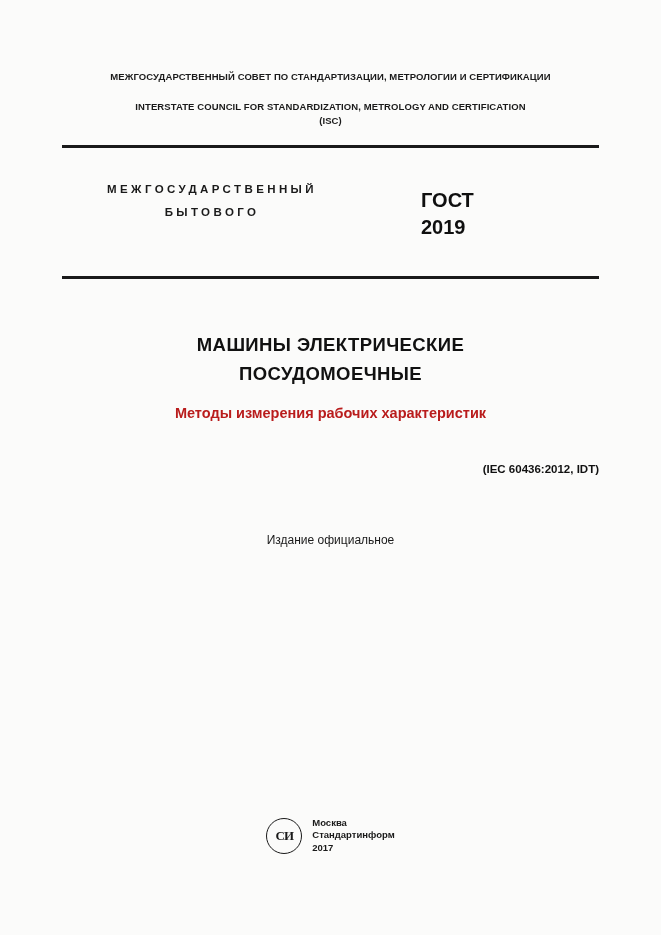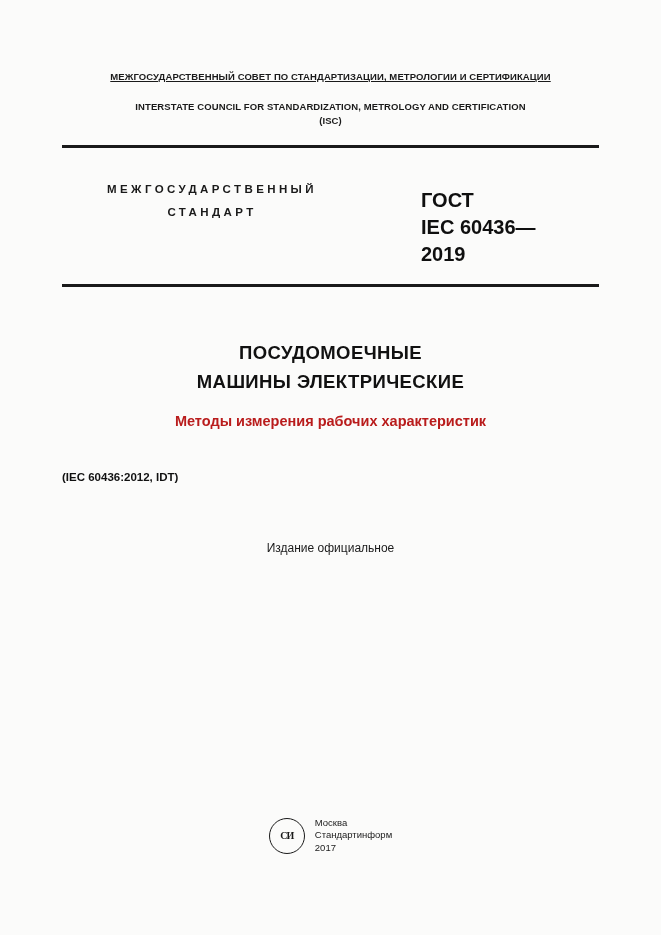--- a/index.html
+++ b/index.html
@@ -41,21 +41,21 @@
     text-align: center;
     font-size: 9.5px;
     font-weight: bold;
     letter-spacing: 0.1px;
     line-height: 1.45;
     color: #1a1a1a;
   }
   .council .line2 {
     font-weight: bold;
   }
-  .council-ru { margin-bottom: 6px; text-decoration: underline; }
+  .council-ru { margin-bottom: 6px; }
   .council-en { margin-top: 16px; }
 
   .rule {
     height: 3px;
     background: #1a1a1a;
     margin: 0;
   }
   .rule-top { margin-top: 18px; }
   .rule-bottom { margin-top: 16px; }
 
@@ -102,21 +102,21 @@
   }
   .subtitle {
     margin-top: 16px;
     text-align: center;
     font-size: 14.5px;
     font-weight: bold;
     color: #b91c1c;
   }
   .equiv {
     margin-top: 42px;
-    text-align: left;
+    text-align: right;
     font-size: 11.5px;
     font-weight: bold;
     color: #111111;
   }
   .official {
     margin-top: 58px;
     text-align: center;
     font-size: 12px;
     font-weight: normal;
     color: #1a1a1a;
@@ -141,29 +141,29 @@
     width: 34px;
     height: 34px;
     border: 1.6px solid #1a1a1a;
     border-radius: 50%;
     display: flex;
     align-items: center;
     justify-content: center;
     background: #fbfbfa;
   }
   .logo-inner {
-    font-size: 10px;
+    font-size: 13px;
     font-weight: bold;
     letter-spacing: -1px;
     color: #1a1a1a;
     font-family: "Liberation Serif", serif;
   }
   .pub-text {
     font-size: 9.5px;
-    font-weight: normal;
+    font-weight: bold;
     line-height: 1.35;
     color: #1a1a1a;
     text-align: left;
   }
 </style>
 </head>
 <body>
 
 <div class="page">
   <div class="sheet">
@@ -173,34 +173,33 @@
         <div class="council-ru">МЕЖГОСУДАРСТВЕННЫЙ СОВЕТ ПО СТАНДАРТИЗАЦИИ, МЕТРОЛОГИИ И СЕРТИФИКАЦИИ</div>
         <div class="council-en">INTERSTATE COUNCIL FOR STANDARDIZATION, METROLOGY AND CERTIFICATION</div>
         <div class="line2">(ISC)</div>
       </div>
 
       <div class="rule rule-top"></div>
 
       <div class="titlerow">
         <div class="doctype">
           <div>МЕЖГОСУДАРСТВЕННЫЙ</div>
-          <div>СТАНДАРТ</div>
+          <div>БЫТОВОГО</div>
         </div>
         <div class="docnum">
           <div>ГОСТ</div>
-          <div>IEC 60436—</div>
           <div>2019</div>
         </div>
       </div>
 
       <div class="rule rule-bottom"></div>
 
       <div class="maintitle">
+        <div>МАШИНЫ ЭЛЕКТРИЧЕСКИЕ</div>
         <div>ПОСУДОМОЕЧНЫЕ</div>
-        <div>МАШИНЫ ЭЛЕКТРИЧЕСКИЕ</div>
       </div>
 
       <div class="subtitle">Методы измерения рабочих характеристик</div>
 
       <div class="equiv">(IEC 60436:2012, IDT)</div>
 
       <div class="official">Издание официальное</div>
 
     </div>
 

